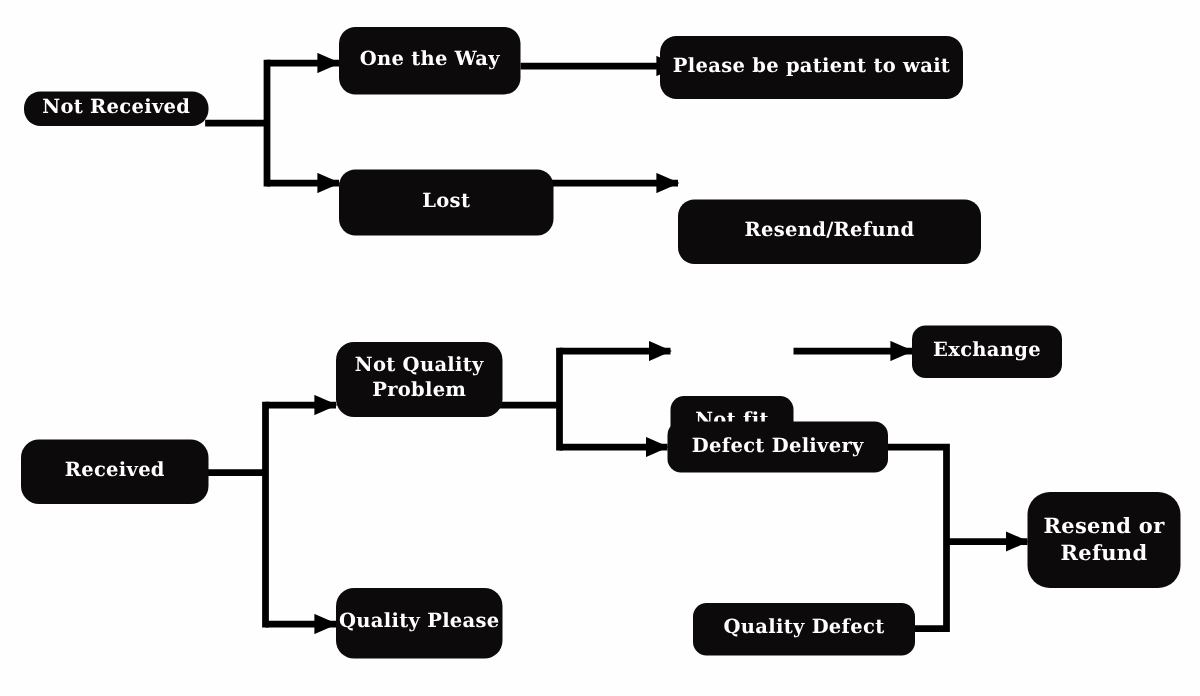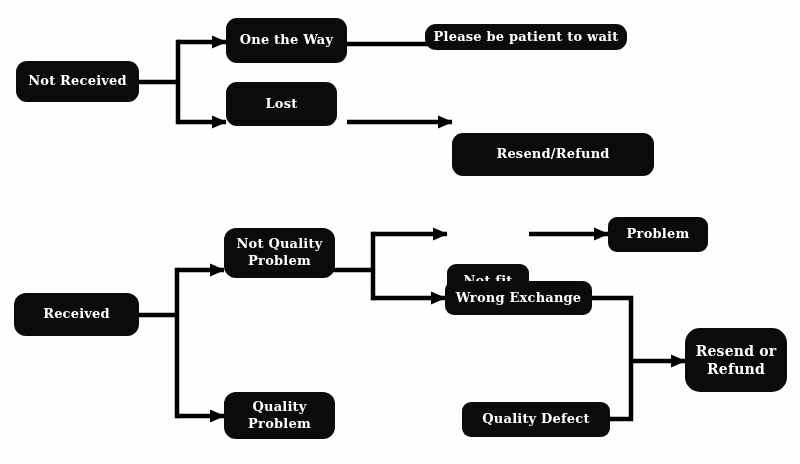--- a/index.html
+++ b/index.html
@@ -7,24 +7,24 @@
     position:relative;width:800px;height:464px;background:#fefefe;overflow:hidden;
     font-family:"DejaVu Serif","Liberation Serif",serif;
   }
   .layer{position:absolute;left:0;top:0;width:800px;height:464px;}
   .node{
     position:absolute;display:flex;align-items:center;justify-content:center;
     background:#0c0a0a;color:#ffffff;font-weight:bold;font-size:13px;line-height:1.3;
     text-align:center;box-sizing:border-box;padding:2px 2px;letter-spacing:.2px;
   }
   
-  .n-not-received   {left:16px;  top:61px;  width:123px; height:41px; border-radius:11px;}
+  .n-not-received   {left:16px;  top:61px;  width:123px; height:23px; border-radius:11px;}
   .n-one-the-way    {left:226px; top:18px;  width:121px; height:45px; border-radius:11px;}
-  .n-lost           {left:226px; top:82px; width:111px; height:44px; border-radius:11px;}
-  .n-please-wait    {left:425px; top:24px;  width:202px; height:26px; border-radius:11px;}
+  .n-lost           {left:226px; top:113px; width:143px; height:44px; border-radius:11px;}
+  .n-please-wait    {left:440px; top:24px;  width:202px; height:42px; border-radius:11px;}
   .n-resend-slash   {left:452px; top:101px; width:202px; height:43px; border-radius:11px;margin-top:32px;}
   .n-received       {left:14px;  top:293px; width:125px; height:43px; border-radius:12px;}
   .n-not-quality    {left:224px; top:228px; width:111px; height:50px; border-radius:12px;}
   .n-quality-prob   {left:224px; top:392px; width:111px; height:47px; border-radius:12px;}
   .n-not-fit        {left:447px; top:216px; width:82px;  height:35px; border-radius:9px;margin-top:48px;}
   .n-exchange       {left:608px; top:217px; width:100px; height:35px; border-radius:9px;}
   .n-wrong-delivery {left:445px; top:281px; width:147px; height:34px; border-radius:9px;}
   .n-quality-defect {left:444px; top:402px; width:148px; height:35px; border-radius:9px;margin-left:18px;}
   .n-resend-refund  {left:685px; top:328px; width:102px; height:64px; border-radius:15px; font-size:14px;}
   svg path{stroke:#000000;stroke-width:4.5;fill:none;}
@@ -60,20 +60,20 @@
   </svg>
 
   <div class="node n-not-received">Not Received</div>
   <div class="node n-one-the-way">One the Way</div>
   <div class="node n-lost">Lost</div>
   <div class="node n-please-wait">Please be patient to wait</div>
   <div class="node n-resend-slash">Resend/Refund</div>
 
   <div class="node n-received">Received</div>
   <div class="node n-not-quality">Not Quality Problem</div>
-  <div class="node n-quality-prob">Quality Problem</div>
+  <div class="node n-quality-prob">Quality Please</div>
   <div class="node n-not-fit">Not fit</div>
-  <div class="node n-exchange">Problem</div>
-  <div class="node n-wrong-delivery">Wrong Exchange</div>
+  <div class="node n-exchange">Exchange</div>
+  <div class="node n-wrong-delivery">Defect Delivery</div>
   <div class="node n-quality-defect">Quality Defect</div>
   <div class="node n-resend-refund">Resend or Refund</div>
 
 </div>
 
 </body></html>

